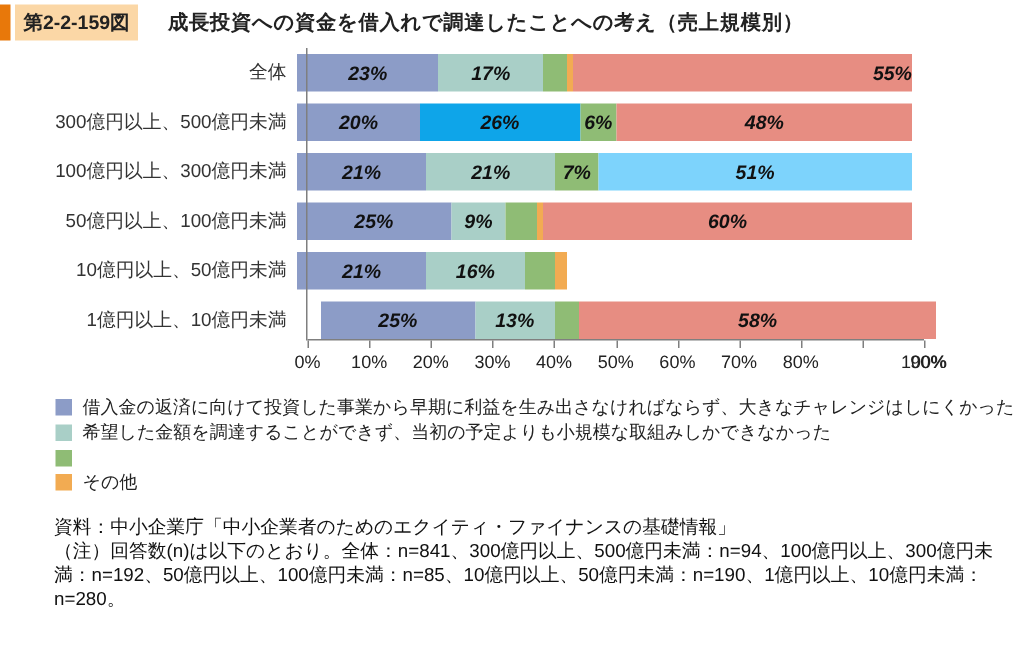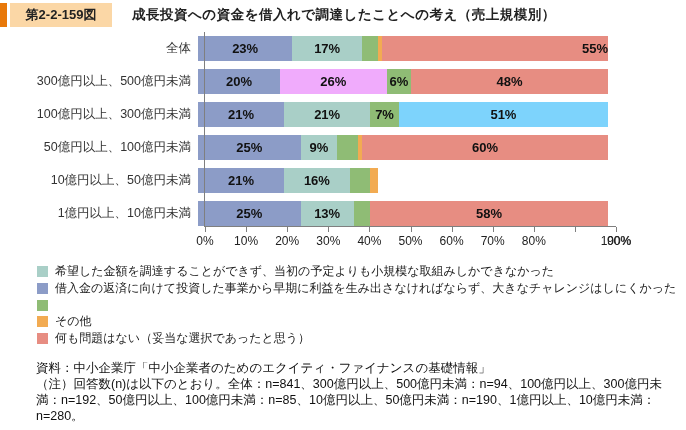--- a/index.html
+++ b/index.html
@@ -11,43 +11,43 @@
     overflow: hidden;
     position: relative;
   }
   
   .fig-header {
     display: flex; align-items: stretch;
     margin-top: 3px; height: 24px;
   }
   .accent-bar { width: 7px; background: #E8780A; }
   .fignum-box {
-    margin-left: 3px; width: 102px;
+    margin-left: 3px; width: 82px;
     background: #FBD7A6;
     display: flex; align-items: center; justify-content: center;
     font-size: 13px; font-weight: 700; color: #222;
   }
   .fig-title {
     margin-left: 20px;
     display: flex; align-items: center;
     font-size: 13.5px; font-weight: 700; color: #222;
     letter-spacing: 0.5px;
   }
   
   .chart { position: relative; margin-top: 9px; width: 626px; }
   .chart-rows { position: relative; }
   .chart-row { display: flex; align-items: center; height: 25px; margin-bottom: 8px; }
-  .chart-row:last-child { margin-bottom: 0; }
+  .chart-row:last-child { margin-bottom: 0; gap: 16px; }
   .row-label {
     width: 198px; padding-right: 7px;
     text-align: right;
     font-size: 12.5px; color: #333;
     white-space: nowrap;
   }
-  .bar { width: 410px; height: 25px; display: flex; }
+  .bar { width: 410px; height: 25px; display: flex; font-style: italic; }
   .seg {
     height: 100%;
     display: flex; align-items: center; justify-content: center;
     overflow: visible;
   }
   .seg-label {
     font-size: 13px; font-weight: 700; color: #111;
     white-space: nowrap;
   }
   .vline {
@@ -107,21 +107,21 @@
             <span class="seg-label">55%</span>
           </div>
         </div>
       </div>
       <div class="chart-row">
         <div class="row-label">300億円以上、500億円未満</div>
         <div class="bar">
           <div class="seg" style="width: 20%; background: rgb(140, 156, 199);">
             <span class="seg-label">20%</span>
           </div>
-          <div class="seg" style="width: 26%; background: #f0abfc;">
+          <div class="seg" style="width: 26%; background: #0ea5e9;">
             <span class="seg-label">26%</span>
           </div>
           <div class="seg" style="width: 6%; background: rgb(143, 188, 117);">
             <span class="seg-label">6%</span>
           </div>
           <div class="seg" style="width: 48%; background: rgb(231, 141, 130);">
             <span class="seg-label">48%</span>
           </div>
         </div>
       </div>
@@ -209,36 +209,32 @@
       <div class="tick-label" style="left: 80%;">80%</div>
       <div class="tick" style="left: 90%;"></div>
       <div class="tick-label" style="left: 90%; margin-left: 44px;">90%</div>
       <div class="tick" style="left: 100%;"></div>
       <div class="tick-label" style="left: 100%;">100%</div>
     </div>
 </div>
 
 <div class="legend" id="chart-legend">
     <div class="legend-item">
+      <div class="legend-marker" style="background: rgb(140, 156, 199);"></div>
+      <div class="legend-label">借入金の返済に向けて投資した事業から早期に利益を生み出さなければならず、大きなチャレンジはしにくかった</div>
+    </div>
+    <div class="legend-item">
       <div class="legend-marker" style="background: rgb(169, 207, 199);"></div>
       <div class="legend-label">希望した金額を調達することができず、当初の予定よりも小規模な取組みしかできなかった</div>
     </div>
     <div class="legend-item">
-      <div class="legend-marker" style="background: rgb(140, 156, 199);"></div>
-      <div class="legend-label">借入金の返済に向けて投資した事業から早期に利益を生み出さなければならず、大きなチャレンジはしにくかった</div>
-    </div>
-    <div class="legend-item">
       <div class="legend-marker" style="background: rgb(143, 188, 117);"></div>
     </div>
     <div class="legend-item">
       <div class="legend-marker" style="background: rgb(242, 171, 82);"></div>
       <div class="legend-label">その他</div>
-    </div>
-    <div class="legend-item">
-      <div class="legend-marker" style="background: rgb(231, 141, 130);"></div>
-      <div class="legend-label">何も問題はない（妥当な選択であったと思う）</div>
     </div>
   </div>
 
 <div class="notes">
   <div>資料：中小企業庁「中小企業者のためのエクイティ・ファイナンスの基礎情報」</div>
   <div>（注）回答数(n)は以下のとおり。全体：n=841、300億円以上、500億円未満：n=94、100億円以上、300億円未満：n=192、50億円以上、100億円未満：n=85、10億円以上、50億円未満：n=190、1億円以上、10億円未満：n=280。</div>
 </div>
 
 </body></html>

